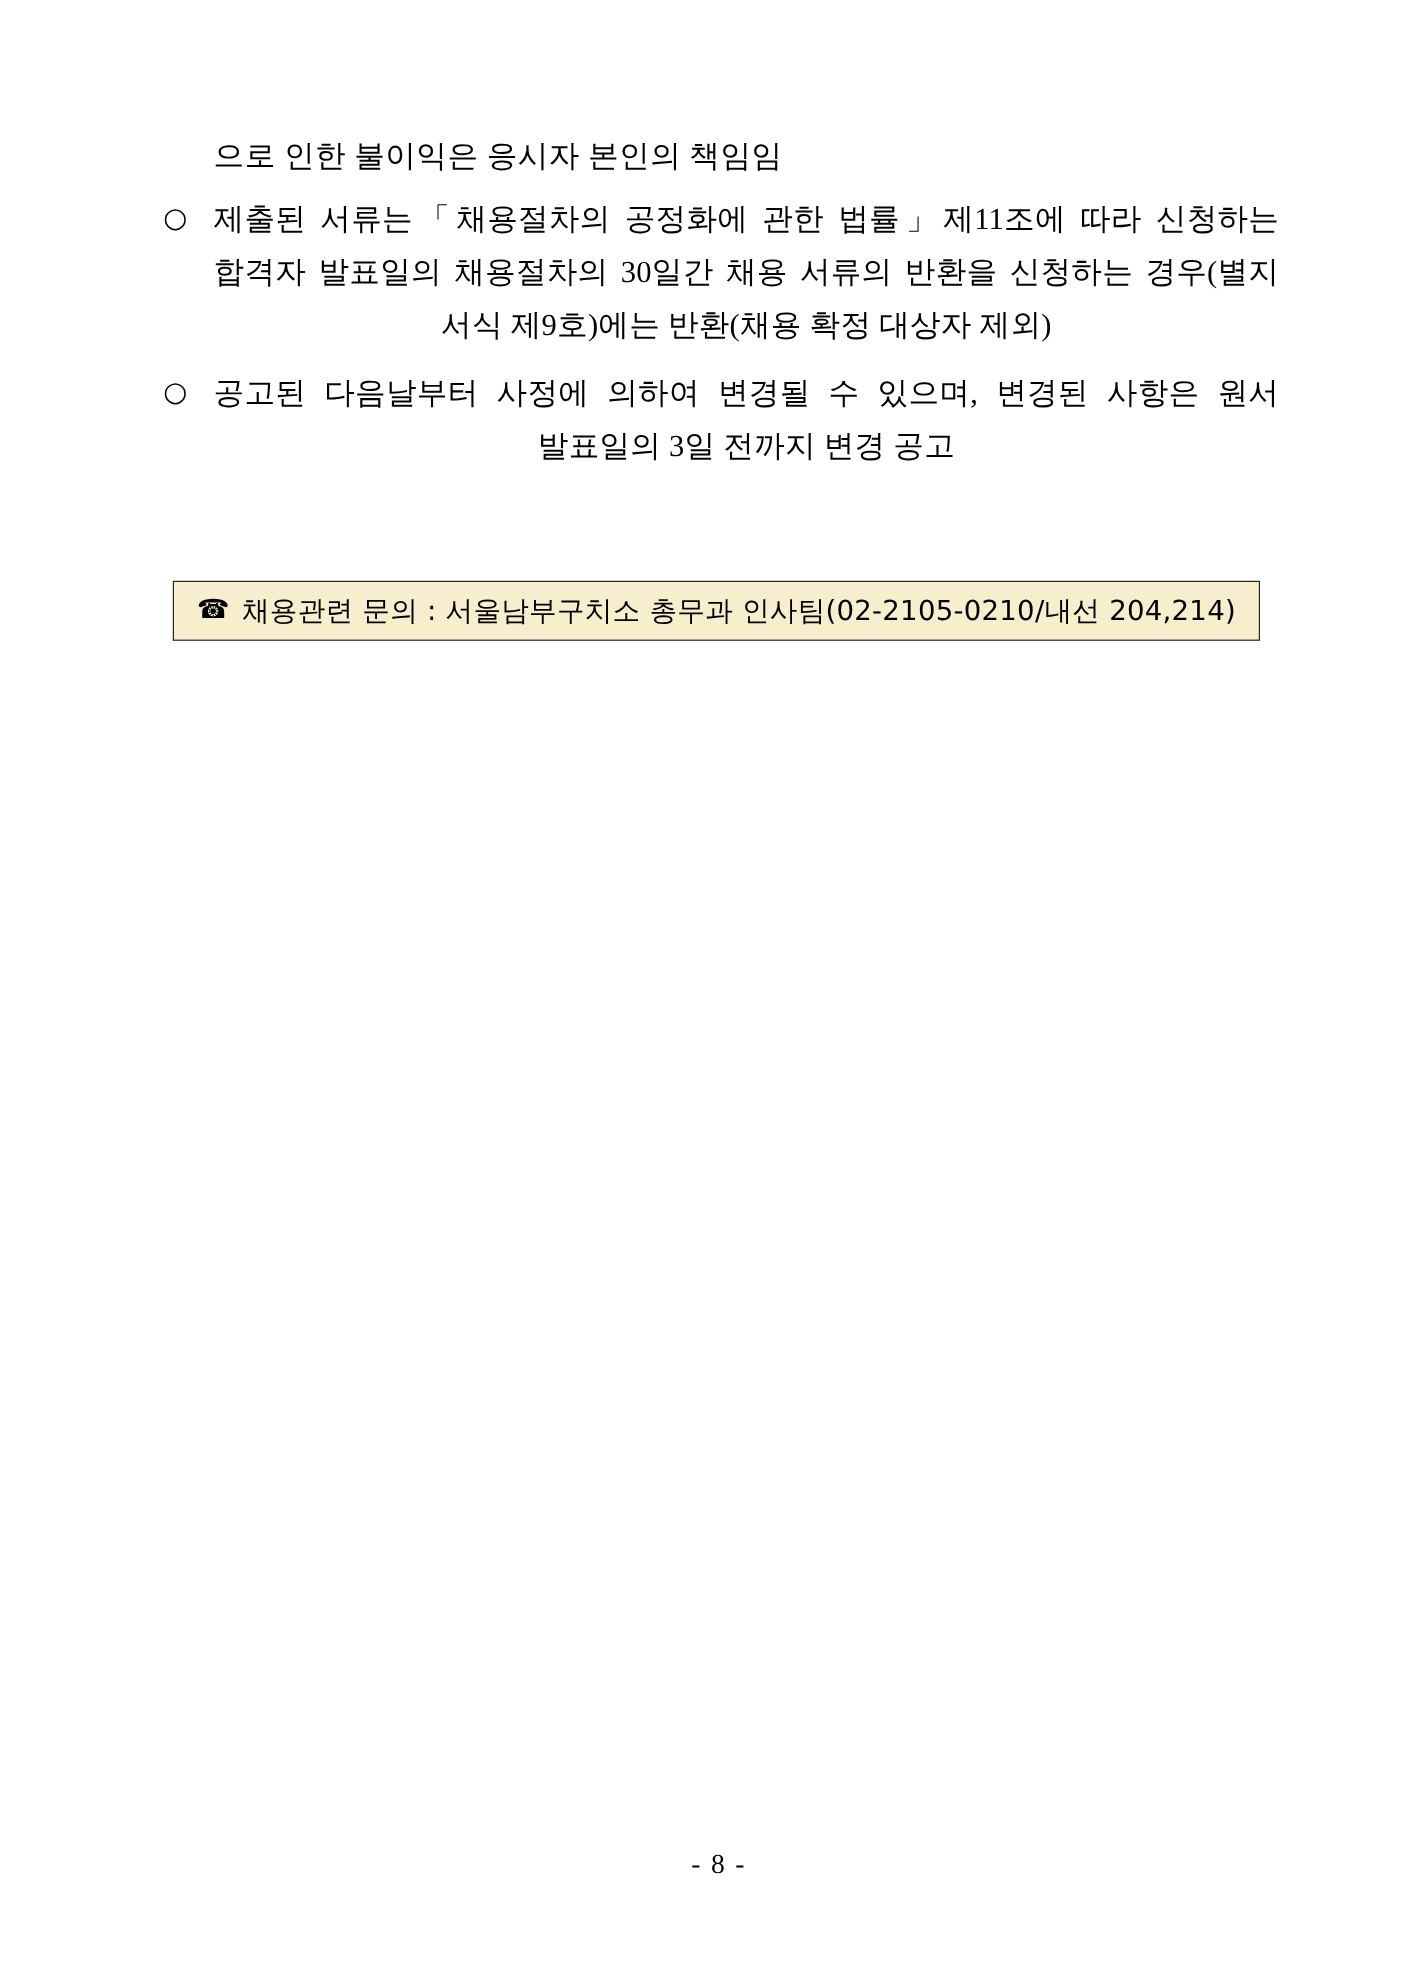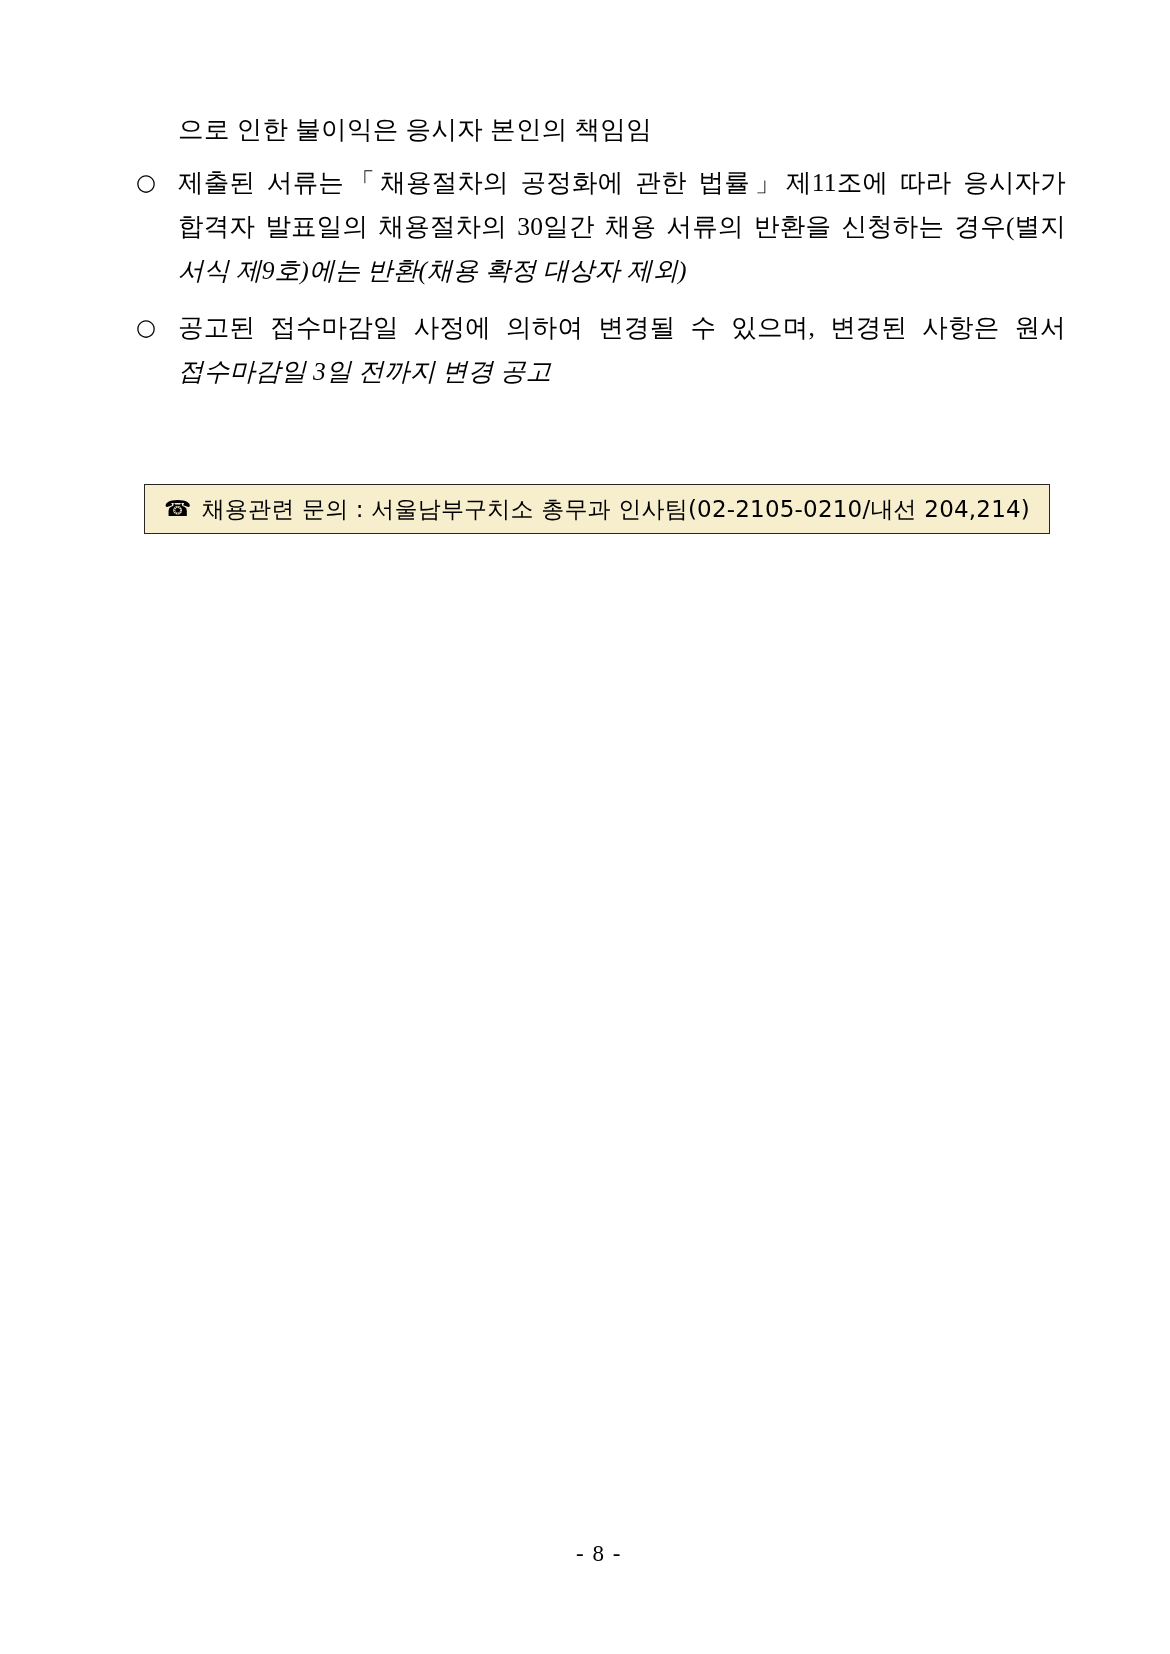--- a/index.html
+++ b/index.html
@@ -64,23 +64,22 @@
     display: block;
   }
   .bullet-text > span.just-line {
     display: block;
     text-align: justify;
     text-align-last: justify;
     white-space: nowrap;
   }
   .bullet-text > span.last-line {
     display: block;
-    text-align: left;
+    text-align: center;
     white-space: nowrap;
-    font-style: italic;
   }
 
   
   .notice-box {
     position: absolute;
     left: 130px;
     top: 484px;
     width: 906px;
     height: 50px;
     background: #f6eecd;
@@ -122,31 +121,31 @@
 
 <div class="page">
 
   <div class="content">
 
     <div class="cont-line">으로 인한 불이익은 응시자 본인의 책임임</div>
 
     <div class="bullet-item">
       <span class="bullet-mark">○</span>
       <span class="bullet-text">
-        <span class="just-line">제출된 서류는「채용절차의 공정화에 관한 법률」제11조에 따라 응시자가</span>
+        <span class="just-line">제출된 서류는「채용절차의 공정화에 관한 법률」제11조에 따라 신청하는</span>
         <span class="just-line">합격자 발표일의 채용절차의 30일간 채용 서류의 반환을 신청하는 경우(별지</span>
         <span class="last-line">서식 제9호)에는 반환(채용 확정 대상자 제외)</span>
       </span>
     </div>
 
     <div class="bullet-item">
       <span class="bullet-mark">○</span>
       <span class="bullet-text">
-        <span class="just-line">공고된 접수마감일 사정에 의하여 변경될 수 있으며, 변경된 사항은 원서</span>
-        <span class="last-line">접수마감일 3일 전까지 변경 공고</span>
+        <span class="just-line">공고된 다음날부터 사정에 의하여 변경될 수 있으며, 변경된 사항은 원서</span>
+        <span class="last-line">발표일의 3일 전까지 변경 공고</span>
       </span>
     </div>
 
   </div>
 
   <div class="notice-box">
     <div class="notice-inner">
       <span class="phone-icon">☎</span>
       <span>채용관련 문의 : 서울남부구치소 총무과 인사팀(02-2105-0210/내선 204,214)</span>
     </div>

